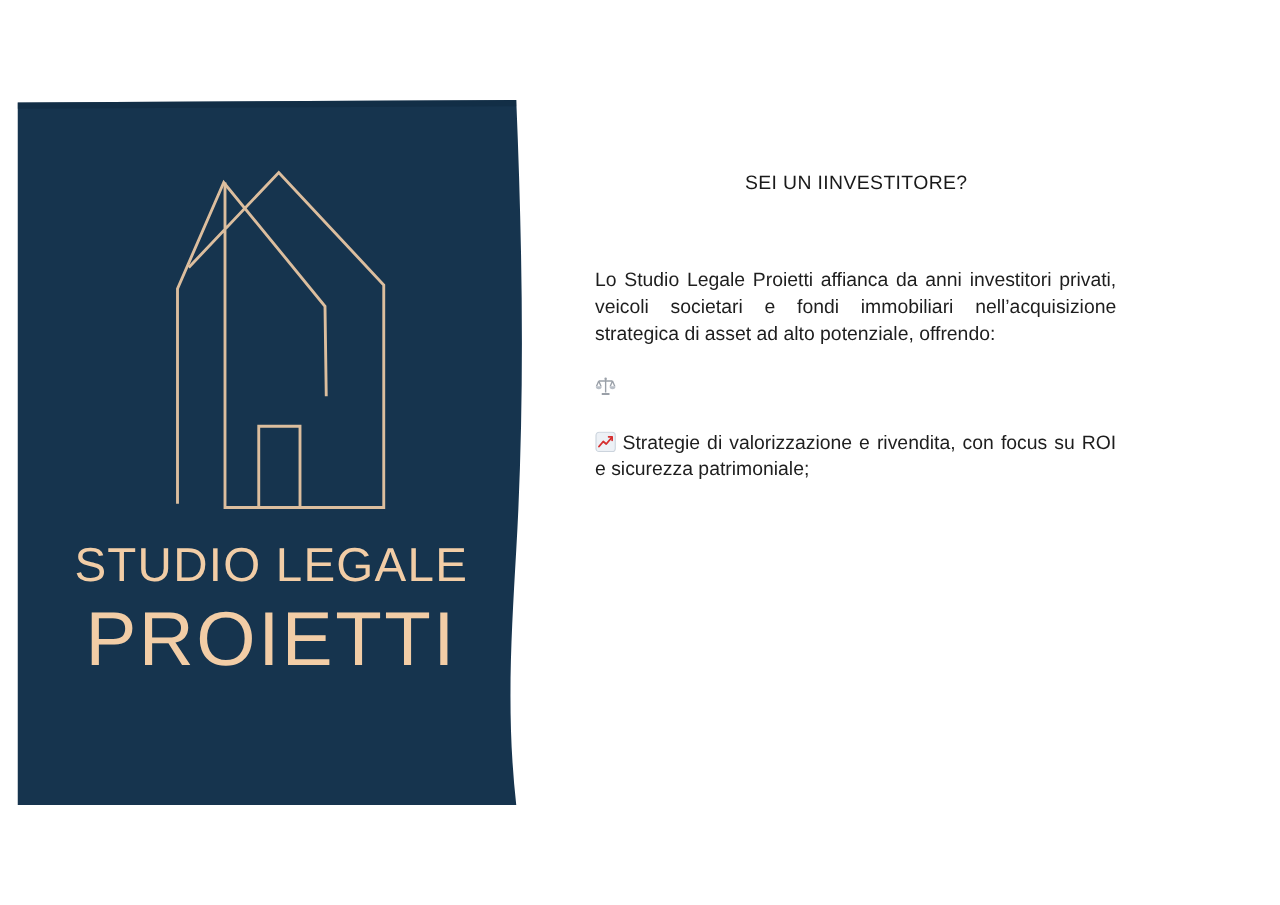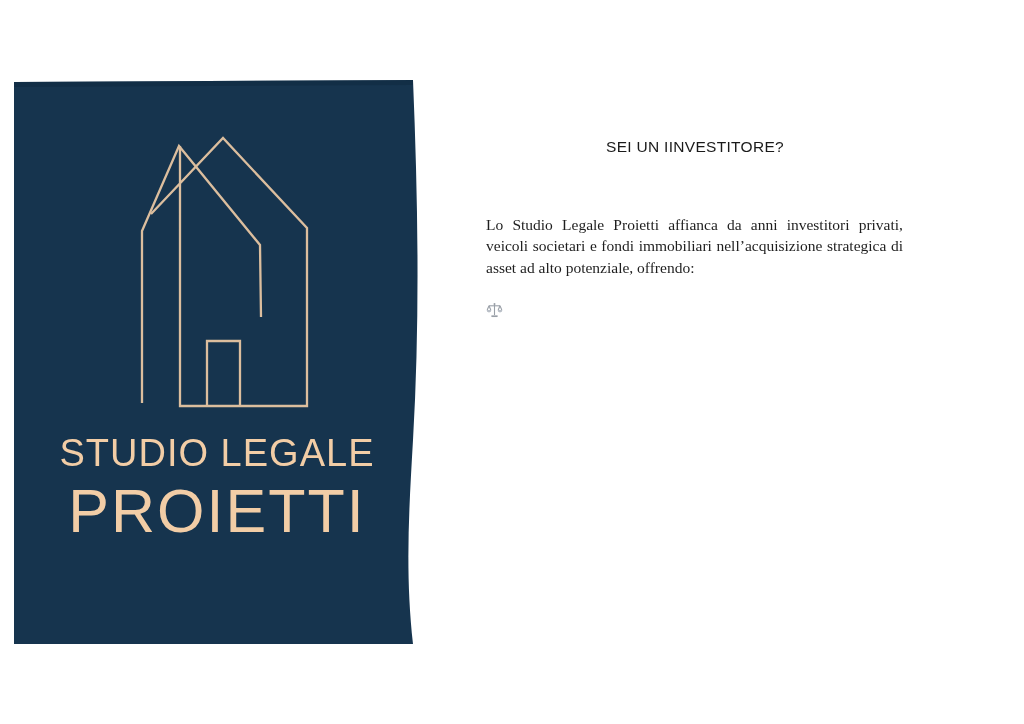--- a/index.html
+++ b/index.html
@@ -17,28 +17,28 @@
   .brand-panel svg.panel-art{position:absolute;left:0;top:0;}
   .brand-line{
     position:absolute;left:0;width:406px;text-align:center;
     color:#f2cda6;font-weight:300;
   }
   .brand-line1{top:352px;font-size:38px;letter-spacing:1px;}
   .brand-line2{top:396px;font-size:61px;letter-spacing:2px;}
 
   
   .content-col{
-    position:absolute;left:486px;top:136px;width:418px;
+    position:absolute;left:476px;top:136px;width:418px;
     color:#1e1e1e;font-size:15.5px;line-height:21.5px;
   }
   .content-heading{
     text-align:center;font-size:15.5px;font-weight:400;
     margin:0 0 56px 0;letter-spacing:0.3px;color:#1a1a1a;
   }
-  .para{margin:0 1px 22px 0;text-align:justify;font-family:Liberation Serif, serif;}
+  .para{margin:0 1px 22px 0;text-align:justify;}
   .para:last-child{margin-bottom:0;}
   .bullet .icon{
     display:inline-block;width:17px;height:17px;
     vertical-align:-3px;margin-right:5px;
   }
   .bullet .icon svg{display:block;}
 </style>
 </head>
 <body>
 
@@ -77,17 +77,22 @@
               <line x1="3" y1="3.8" x2="14" y2="3.8"></line>
               <path d="M3,3.8 L1.2,8 M3,3.8 L4.8,8"></path>
               <path d="M14,3.8 L12.2,8 M14,3.8 L15.8,8"></path>
               <line x1="5.4" y1="14.2" x2="11.6" y2="14.2" stroke-width="1.7"></line>
             </g>
             <path d="M0.6,8 A2.4,2.4 0 0 0 5.4,8 Z" fill="#b9bfc7"></path>
             <path d="M11.6,8 A2.4,2.4 0 0 0 16.4,8 Z" fill="#b9bfc7"></path>
             <circle cx="8.5" cy="2" r="1" fill="#9aa0a8"></circle>
           </svg></span></p>
 
+    <p class="para bullet"><span class="icon"><svg width="17" height="17" viewBox="0 0 17 17">
+            <rect x="0.8" y="0.8" width="15.4" height="15.4" rx="2.5" fill="#edf1f6" stroke="#ccd4dd" stroke-width="0.9"></rect>
+            <polyline points="3.2,12.2 6.6,8.2 9,10.2 13.4,5" fill="none" stroke="#d62f2f" stroke-width="1.5" stroke-linecap="round" stroke-linejoin="round"></polyline>
+            <polyline points="10.9,4.4 13.7,4.4 13.7,7.2" fill="none" stroke="#d62f2f" stroke-width="1.4" stroke-linecap="round" stroke-linejoin="round"></polyline>
+          </svg></span><span>Strategie di valorizzazione e rivendita, con focus su ROI e sicurezza patrimoniale;</span></p>
 
 
 
   </div>
 </div>
 
 </body></html>

